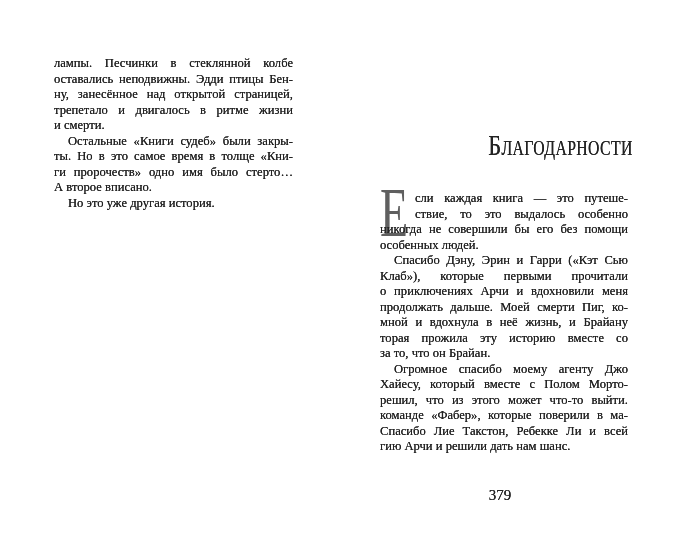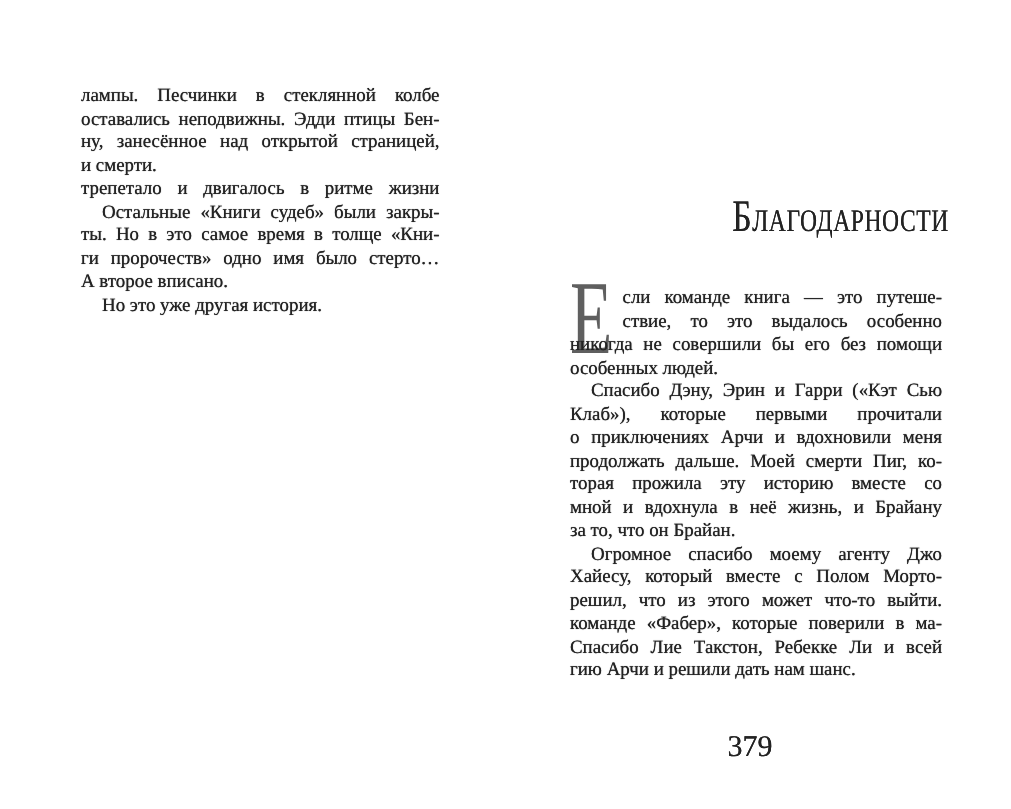--- a/index.html
+++ b/index.html
@@ -47,57 +47,57 @@
     left: 380px; top: 178px;
     font-size: 70px; line-height: 70px;
     color: var(--dropcap, #5f5f5f);
     transform: scaleX(0.66);
     transform-origin: 0 0;
   }
   #page-number {
     position: absolute;
     left: 380px; top: 487px; width: 240px;
     text-align: center;
-    font-size: 20px;
+    font-size: 15px;
     text-shadow: 0 0 0.4px currentColor;
   }
 </style>
 </head>
 <body>
 
 <div id="spread">
 
   <div id="left-text" class="textblock">
       <div class="tline">лампы. Песчинки в стеклянной колбе</div>
       <div class="tline">оставались неподвижны. Эдди птицы Бен-</div>
       <div class="tline">ну, занесённое над открытой страницей,</div>
+      <div class="tline">трепетало и двигалось в ритме жизни</div>
       <div class="tline last">и смерти.</div>
-      <div class="tline">трепетало и двигалось в ритме жизни</div>
       <div class="tline ind">Остальные «Книги судеб» были закры-</div>
       <div class="tline">ты. Но в это самое время в толще «Кни-</div>
       <div class="tline">ги пророчеств» одно имя было стерто…</div>
       <div class="tline last">А второе вписано.</div>
       <div class="tline ind last">Но это уже другая история.</div>
     </div>
 
   <h1 id="chapter-heading">Благодарности</h1>
 
   <div id="drop-cap">Е</div>
 
   <div id="right-text" class="textblock">
-      <div class="tline dind">сли команде книга — это путеше-</div>
+      <div class="tline dind">сли каждая книга — это путеше-</div>
       <div class="tline dind">ствие, то это выдалось особенно</div>
       <div class="tline">никогда не совершили бы его без помощи</div>
       <div class="tline last">особенных людей.</div>
       <div class="tline ind">Спасибо Дэну, Эрин и Гарри («Кэт Сью</div>
       <div class="tline">Клаб»), которые первыми прочитали</div>
       <div class="tline">о приключениях Арчи и вдохновили меня</div>
       <div class="tline">продолжать дальше. Моей смерти Пиг, ко-</div>
+      <div class="tline">мной и вдохнула в неё жизнь, и Брайану</div>
       <div class="tline">торая прожила эту историю вместе со</div>
-      <div class="tline">мной и вдохнула в неё жизнь, и Брайану</div>
       <div class="tline last">за то, что он Брайан.</div>
       <div class="tline ind">Огромное спасибо моему агенту Джо</div>
       <div class="tline">Хайесу, который вместе с Полом Морто-</div>
       <div class="tline">решил, что из этого может что-то выйти.</div>
       <div class="tline">команде «Фабер», которые поверили в ма-</div>
       <div class="tline">Спасибо Лие Такстон, Ребекке Ли и всей</div>
       <div class="tline last">гию Арчи и решили дать нам шанс.</div>
     </div>
 
   <div id="page-number">379</div>

